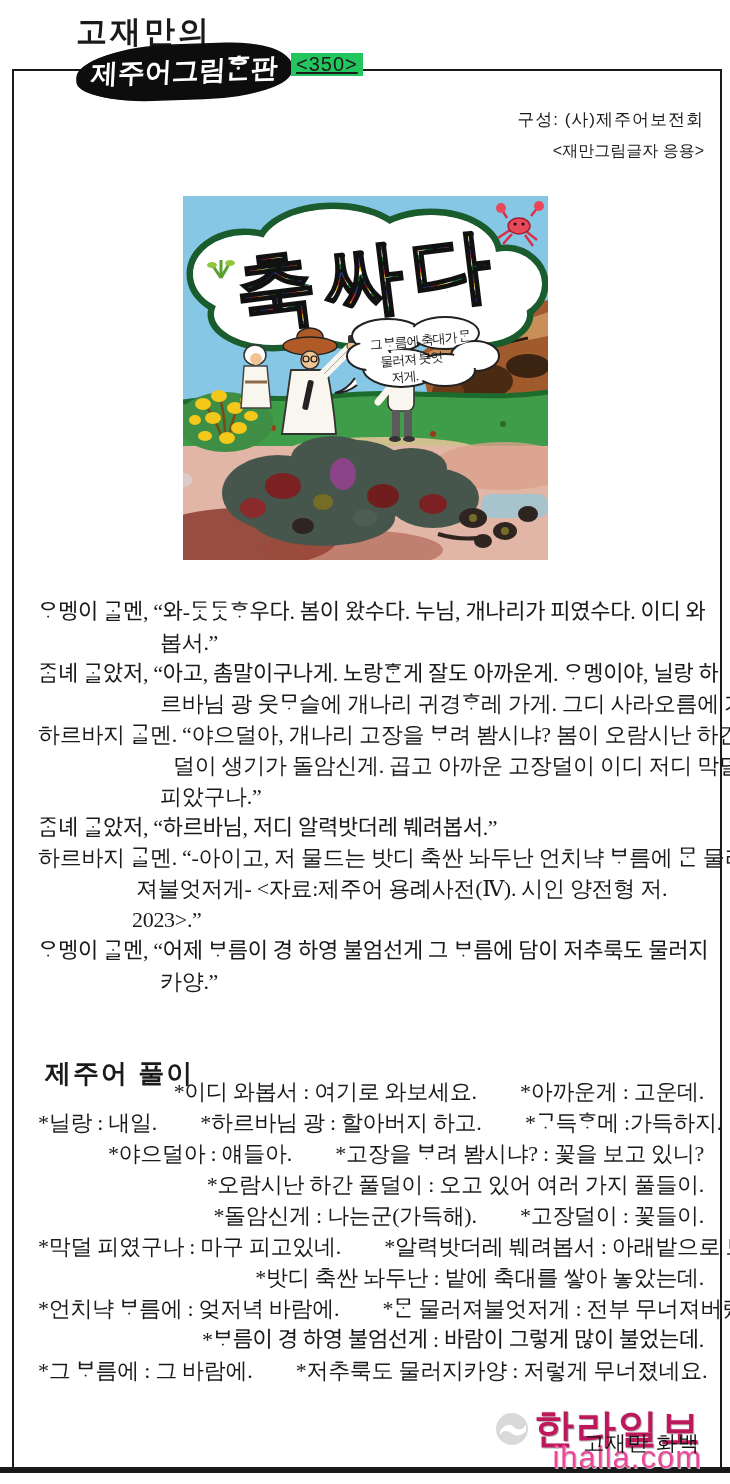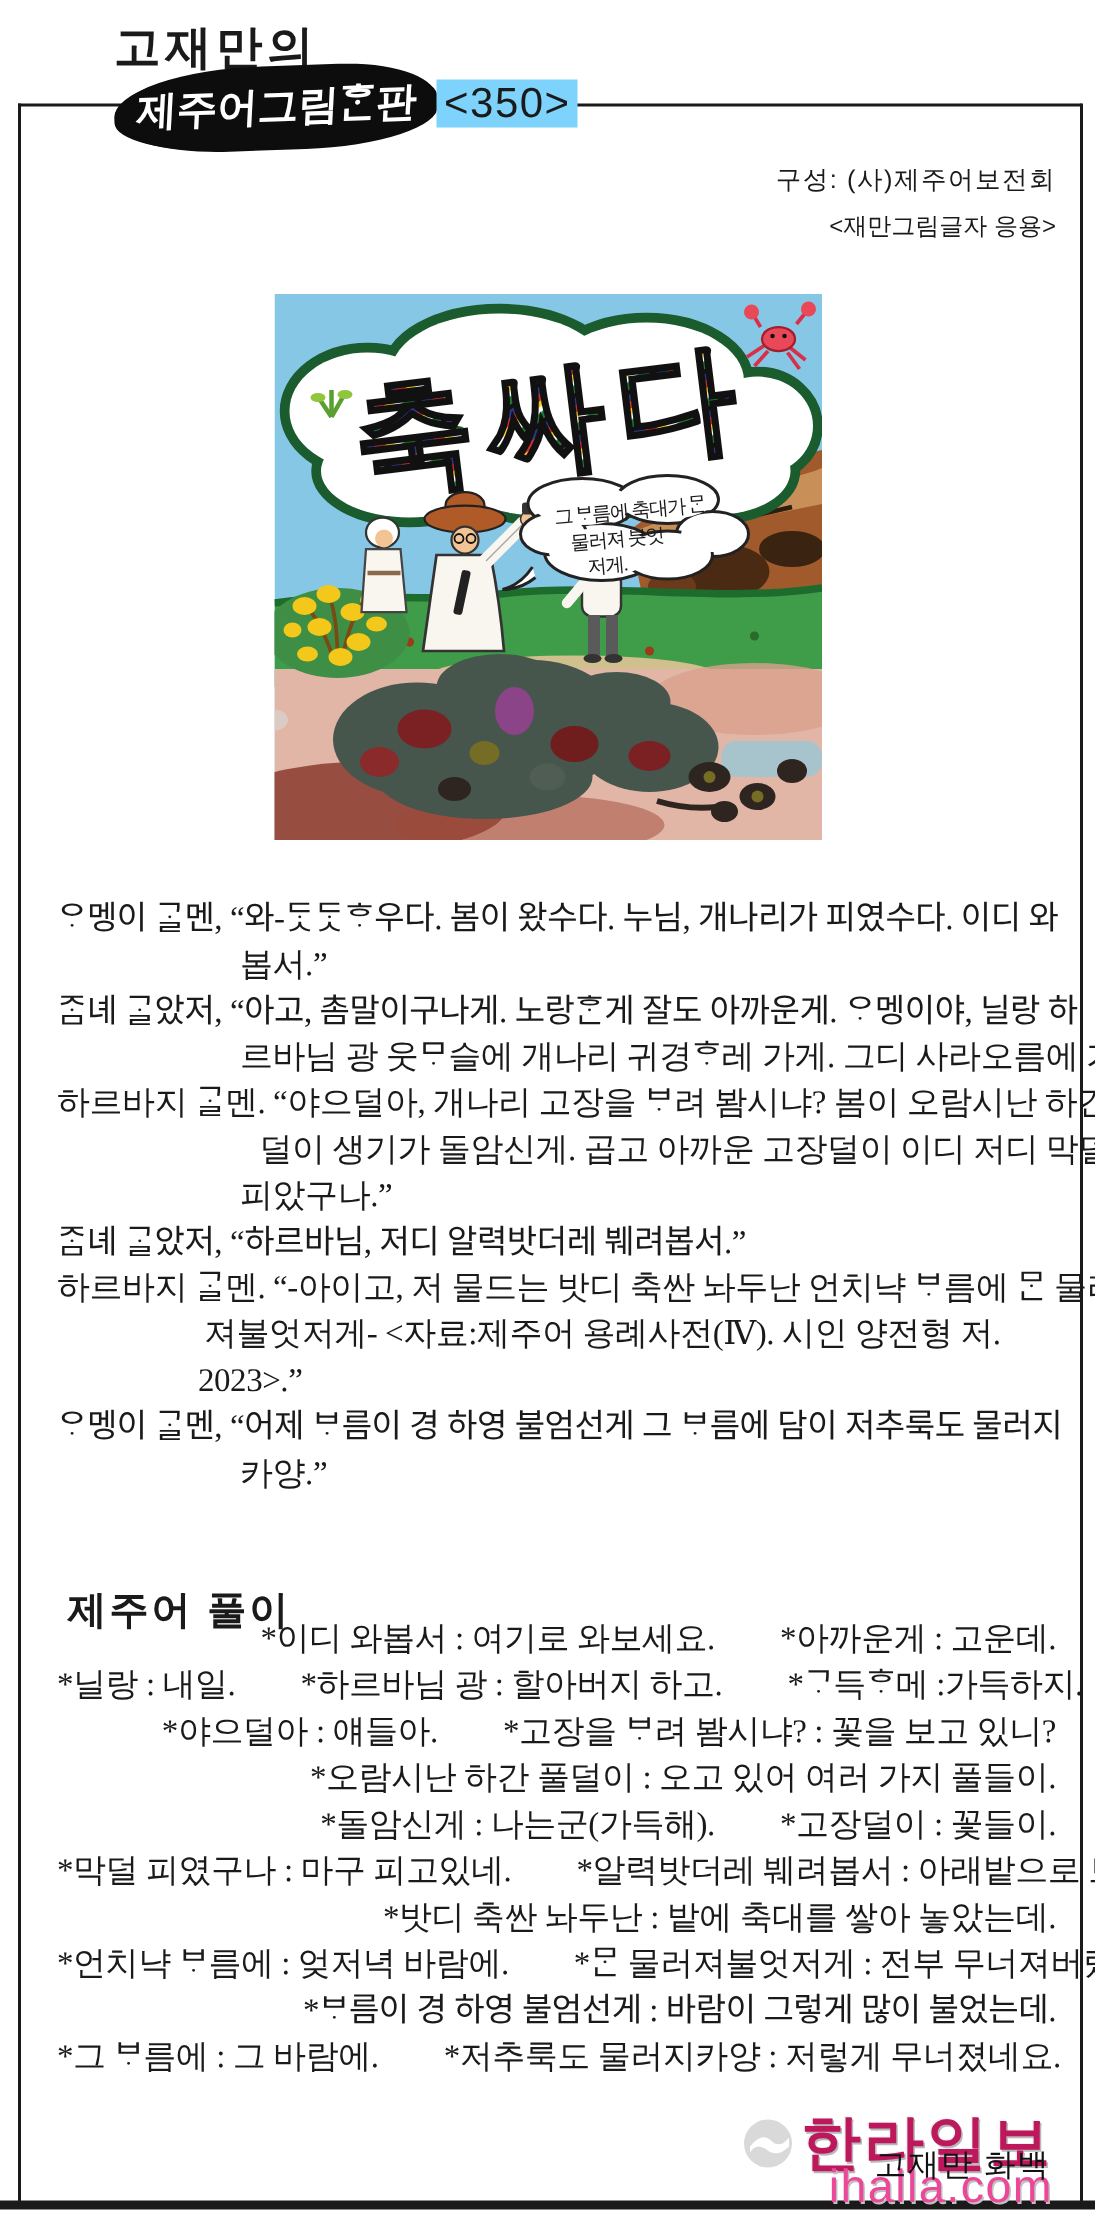--- a/index.html
+++ b/index.html
@@ -10,21 +10,21 @@
   
   .frame-line{position:absolute;background:#1a1a1a;}
   
   .author{left:76px;top:11px;font-size:31px;font-weight:bold;letter-spacing:3px;}
   .logo-blob{left:78px;top:44px;width:212px;height:54px;background:#0d0d0d;
              border-radius:46% 30% 42% 34% / 55% 42% 48% 38%;
              transform:rotate(-2deg);display:flex;align-items:center;justify-content:center;
              box-shadow:2px 2px 0 #0d0d0d,-2px 1px 0 #0d0d0d;}
   .logo-text{color:#ffffff;font-size:27px;font-weight:900;letter-spacing:0;
              transform:skewX(-5deg);white-space:nowrap;}
-  .episode{left:291px;top:53px;font-size:28px;background:#7dd3fc;padding:0 5px;letter-spacing:1px;}
+  .episode{left:291px;top:53px;font-size:20px;background:#22c55e;padding:0 5px;letter-spacing:1px;text-decoration:underline;}
   .credit{top:108px;right:26px;font-size:17px;letter-spacing:1px;}
   .credit-sub{top:141px;right:26px;font-size:16px;}
   
   .dialogue{left:38px;top:597px;width:672px;font-size:22px;}
   .dialogue .dlgline{height:30.8px;line-height:30.8px;white-space:nowrap;letter-spacing:-0.3px;}
   
   .gloss-head{left:45px;top:1056px;font-size:26px;font-weight:bold;letter-spacing:2px;}
   .glossary{left:38px;top:1076px;width:666px;text-align:right;font-size:22px;}
   .glossary .glline{height:31px;line-height:31px;white-space:nowrap;letter-spacing:-0.3px;}
   

